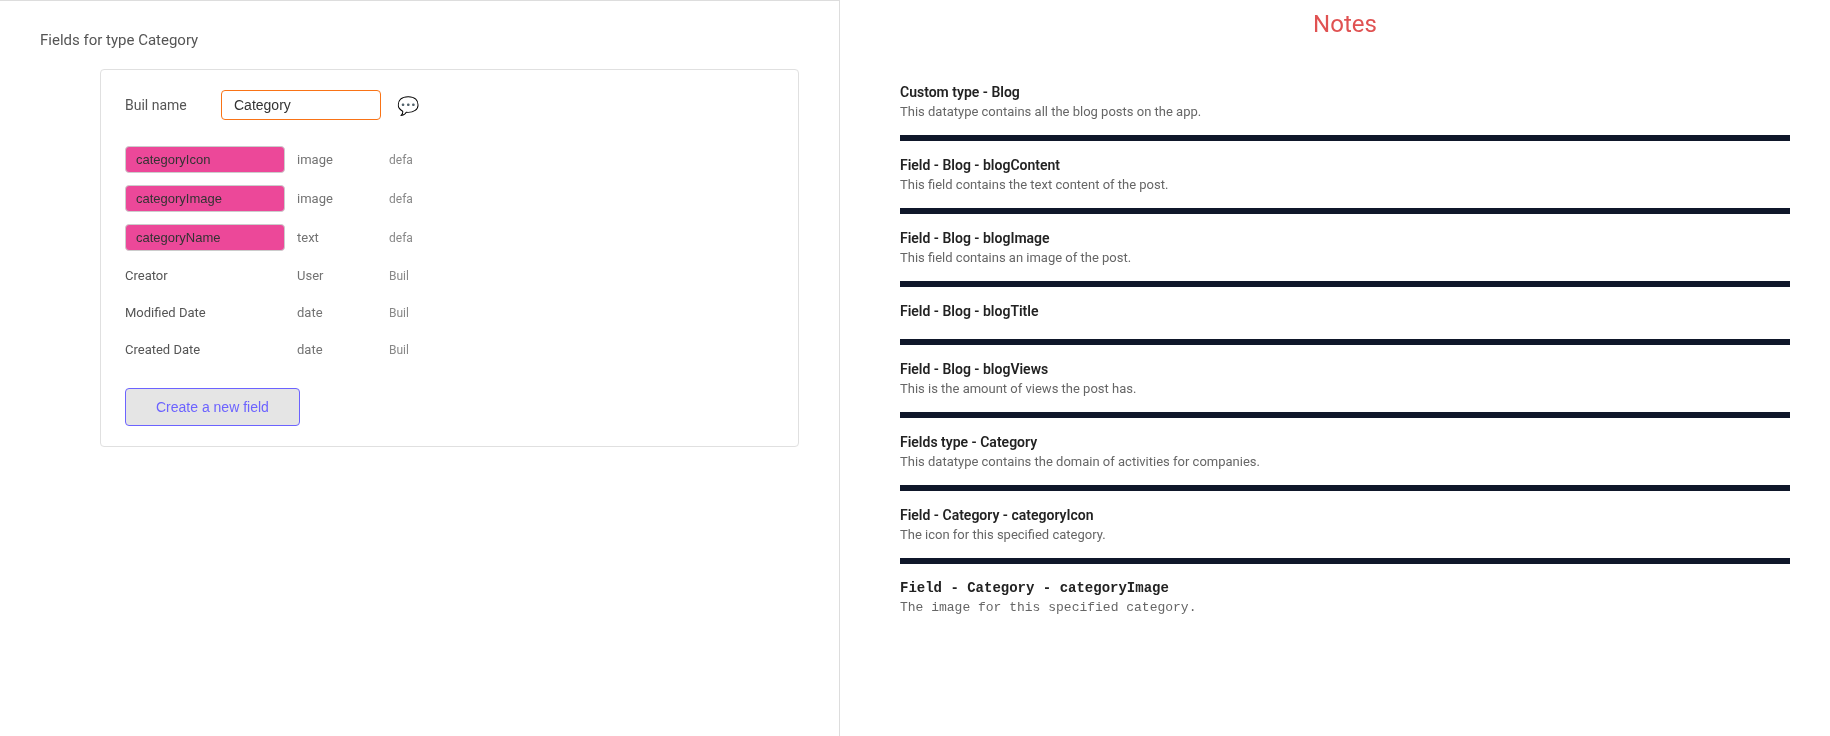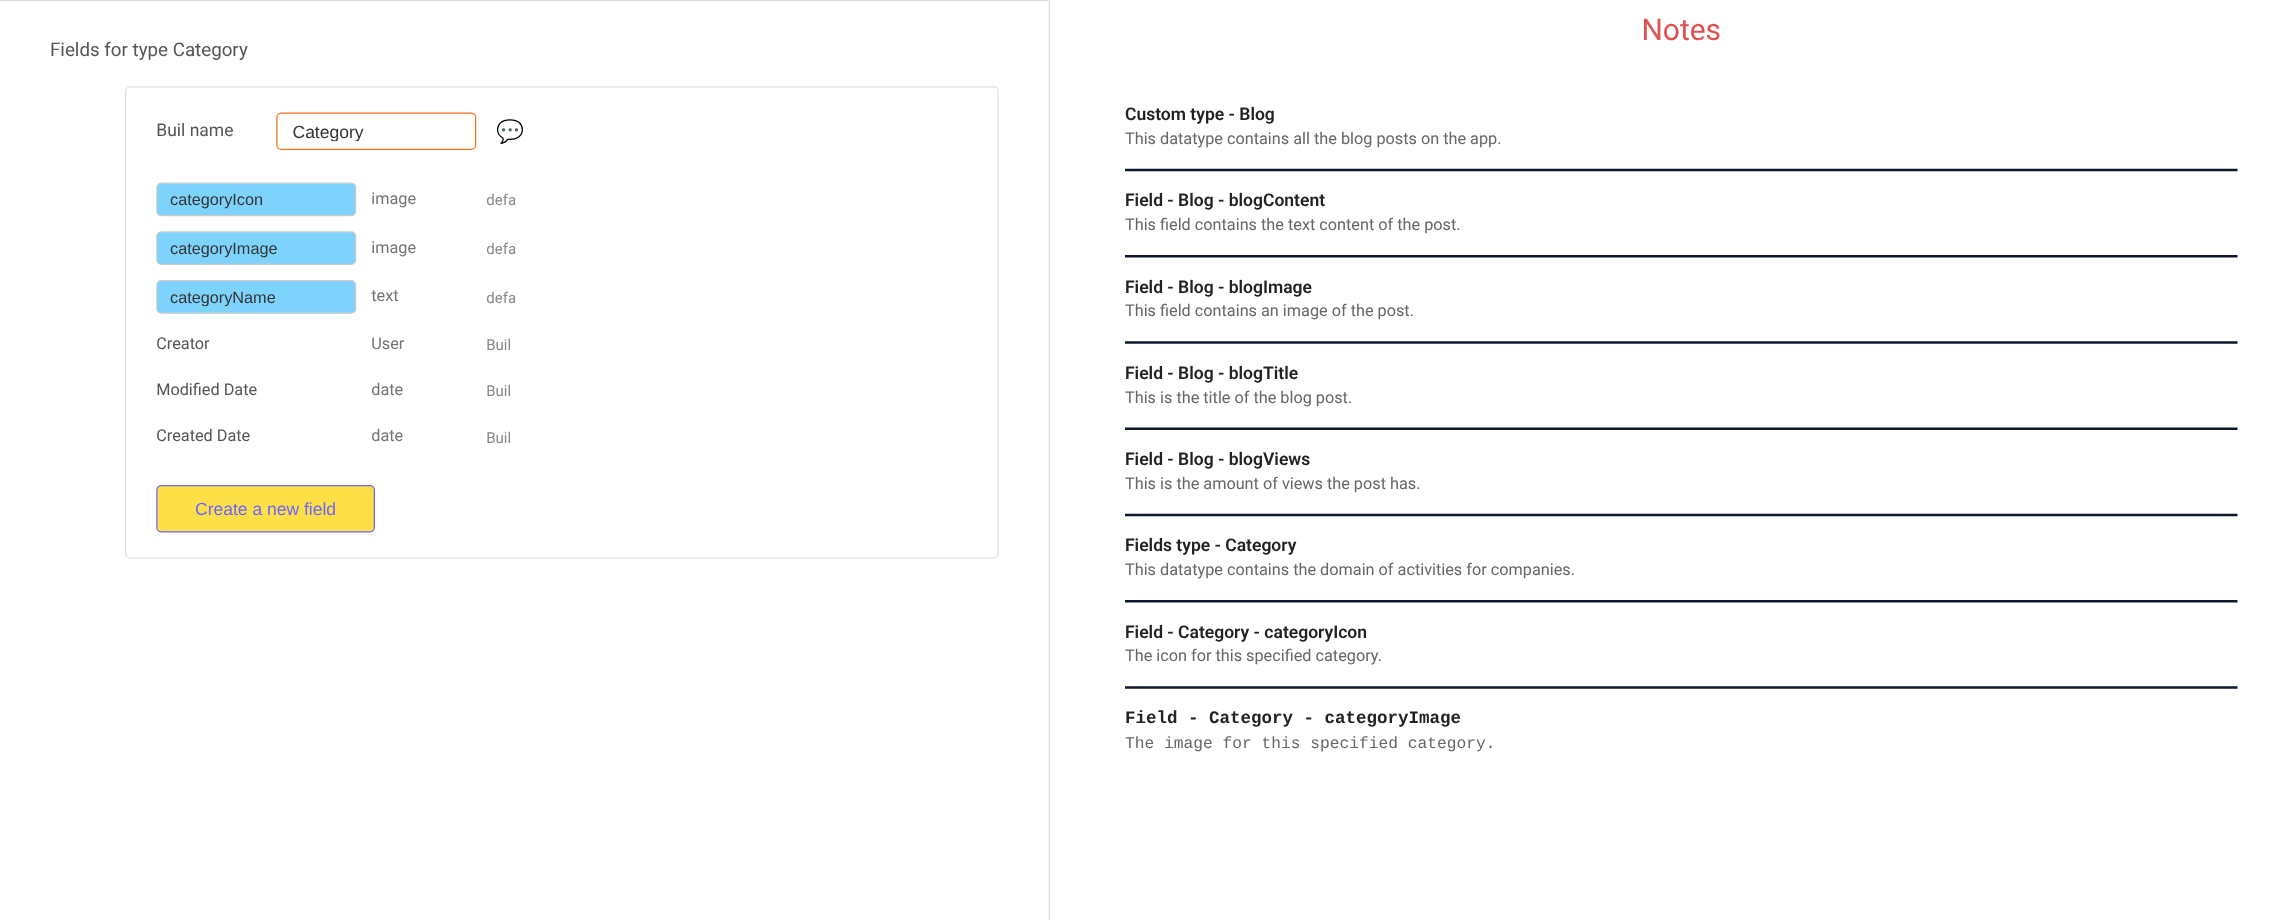--- a/index.html
+++ b/index.html
@@ -74,62 +74,62 @@
       padding: 6px 0;
       gap: 12px;
     }
     .field-name-input {
       border: 1px solid #ccc;
       border-radius: 4px;
       padding: 5px 10px;
       font-size: 13px;
       color: #333;
       width: 160px;
-      background: #7dd3fc;
+      background: #ec4899;
     }
     .field-name-text {
       font-size: 13px;
       color: #555;
       width: 160px;
       padding: 5px 0;
     }
     .field-type {
       font-size: 13px;
       color: #737373;
       width: 80px;
     }
     .field-badge {
       font-size: 12px;
       color: #888;
     }
     .create-btn {
       margin-top: 20px;
       border: 1px solid #6c63ff;
-      background: #fde047;
+      background: #e5e5e5;
       color: #6c63ff;
       padding: 10px 30px;
       border-radius: 4px;
       font-size: 14px;
       cursor: pointer;
       display: block;
     }
     
     .right-panel {
       flex: 1;
       padding: 10px 40px 40px 60px;
     }
     .notes-title {
       text-align: center;
       font-size: 24px;
       color: #e05252;
       font-weight: 400;
       margin-bottom: 30px;
     }
     .note-item {
-      border-bottom: 2px solid #0f172a;
+      border-bottom: 6px solid #0f172a;
       padding: 16px 0;
     }
     .note-item:last-child {
       border-bottom: none;
       font-family: Liberation Mono, monospace;
     }
     .note-title {
       font-size: 14px;
       font-weight: 600;
       color: #222;
@@ -202,21 +202,20 @@
         <div class="note-item">
           <div class="note-title">Field - Blog - blogContent</div>
           <div class="note-desc">This field contains the text content of the post.</div>
         </div>
         <div class="note-item">
           <div class="note-title">Field - Blog - blogImage</div>
           <div class="note-desc">This field contains an image of the post.</div>
         </div>
         <div class="note-item">
           <div class="note-title">Field - Blog - blogTitle</div>
-          <div class="note-desc">This is the title of the blog post.</div>
         </div>
         <div class="note-item">
           <div class="note-title">Field - Blog - blogViews</div>
           <div class="note-desc">This is the amount of views the post has.</div>
         </div>
         <div class="note-item">
           <div class="note-title">Fields type - Category</div>
           <div class="note-desc">This datatype contains the domain of activities for companies.</div>
         </div>
         <div class="note-item">

